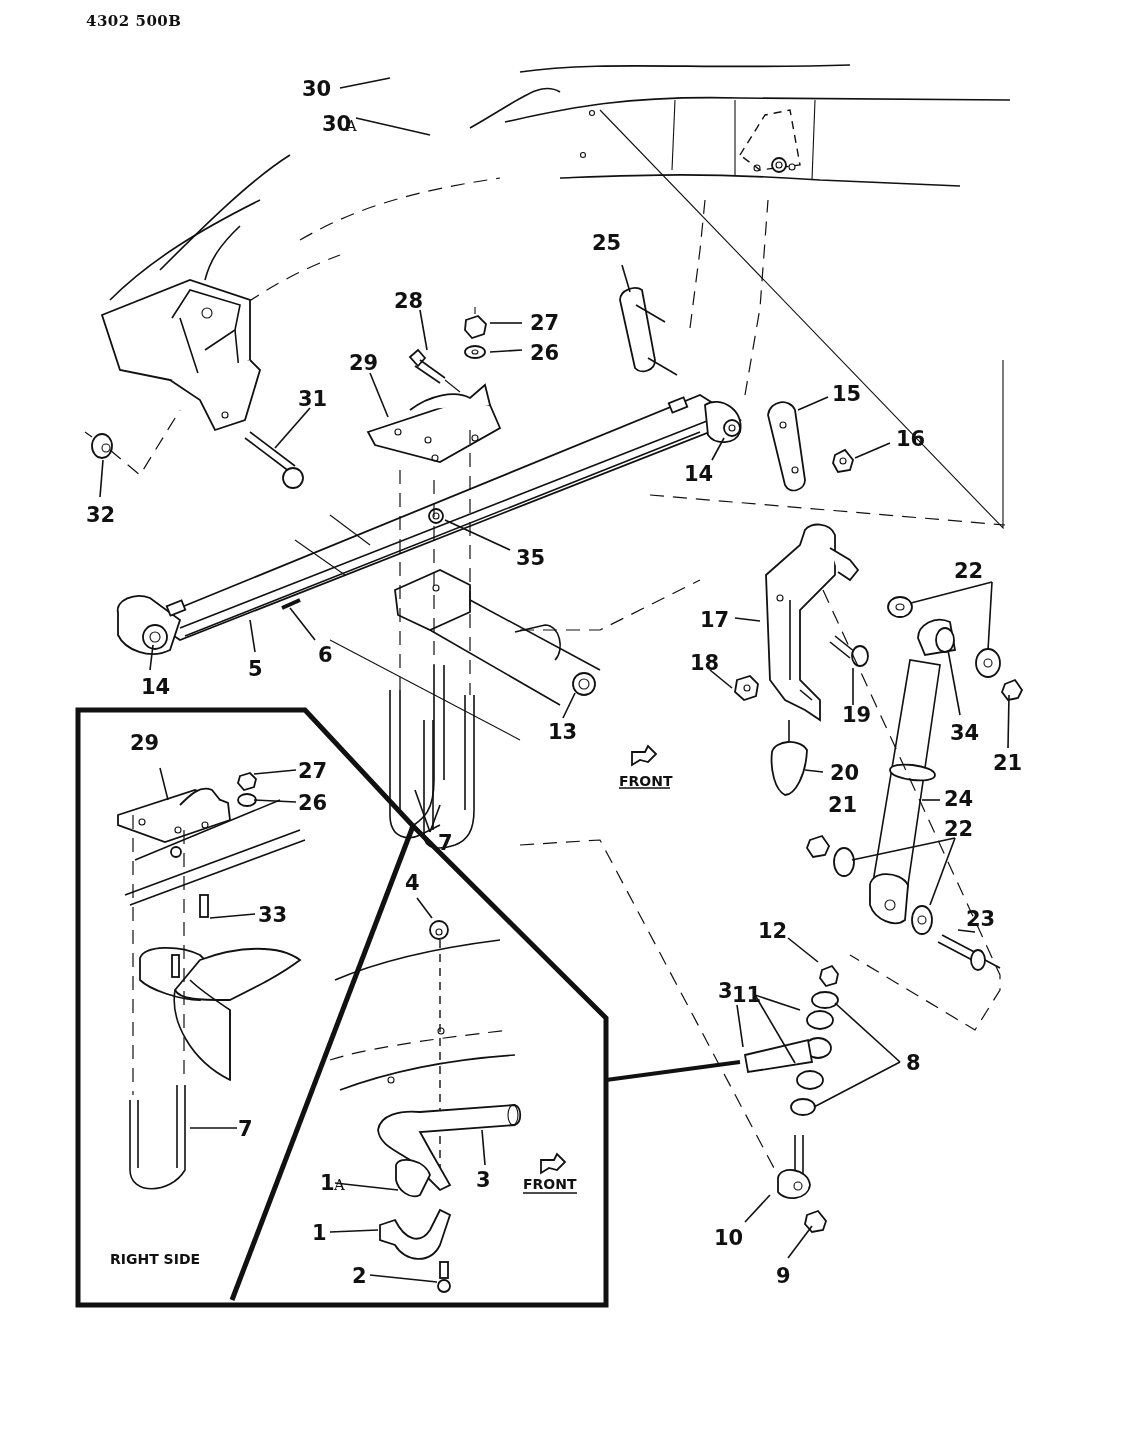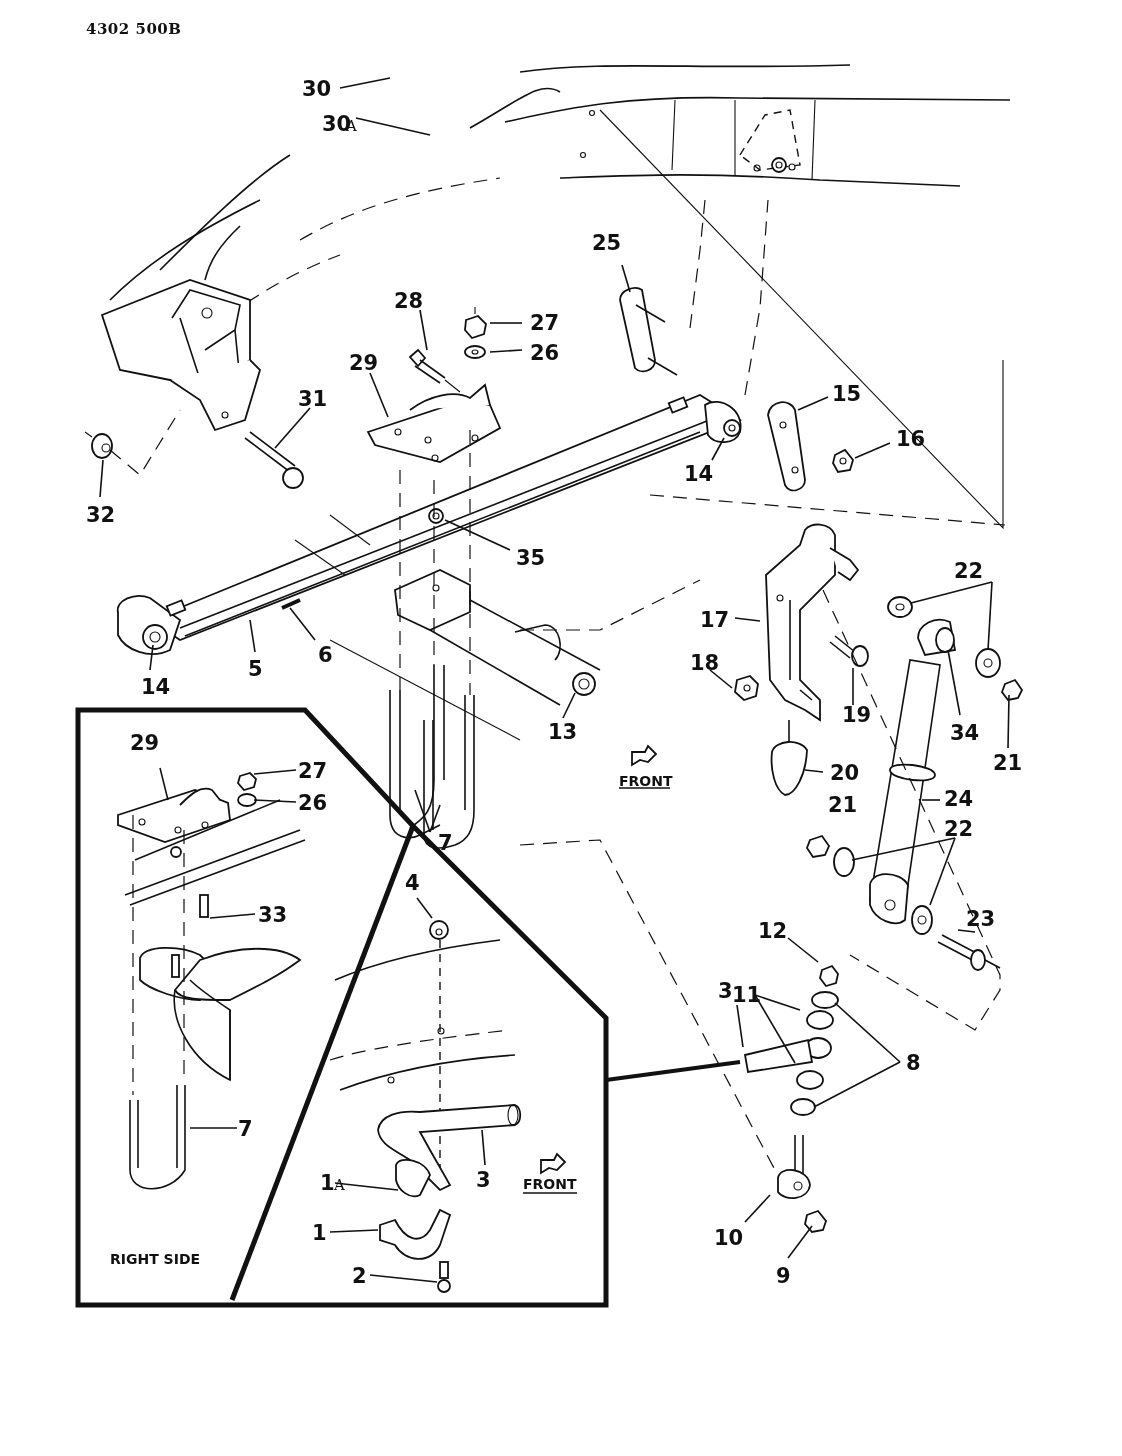--- a/index.html
+++ b/index.html
@@ -1,18 +1,18 @@
 <!DOCTYPE html>
 <html><head>
 <meta charset="utf-8">
 <style>
   html,body{margin:0;padding:0;background:#ffffff;}
   body{width:1122px;height:1456px;position:relative;overflow:hidden;font-family:"DejaVu Sans",sans-serif;}
   #stage{position:absolute;left:0;top:0;width:1122px;height:1456px;}
-  .drawing-code{position:absolute;left:86px;top:20px;font-family:"DejaVu Serif",serif;font-weight:bold;font-size:15px;color:#111;letter-spacing:0.5px;}
+  .drawing-code{position:absolute;left:86px;top:12px;font-family:"DejaVu Serif",serif;font-weight:bold;font-size:15px;color:#111;letter-spacing:0.5px;}
   svg text.callout{font-family:"DejaVu Sans",sans-serif;font-weight:bold;font-size:21px;fill:#111;}
   svg text.callout-sub{font-family:"DejaVu Serif",serif;font-size:15px;fill:#111;}
   svg text.tag{font-family:"DejaVu Sans",sans-serif;font-weight:bold;font-size:14px;fill:#111;}
   .ln{stroke:#111;fill:none;stroke-width:1.6;}
   .thin{stroke:#111;fill:none;stroke-width:1.1;}
   .dash{stroke:#111;fill:none;stroke-width:1.2;stroke-dasharray:14 9;}
   .dash2{stroke:#111;fill:none;stroke-width:1.4;stroke-dasharray:8 6;}
   .part{stroke:#111;fill:#fff;stroke-width:1.8;}
   .heavy{stroke:#111;fill:none;stroke-width:5;}
 </style>

